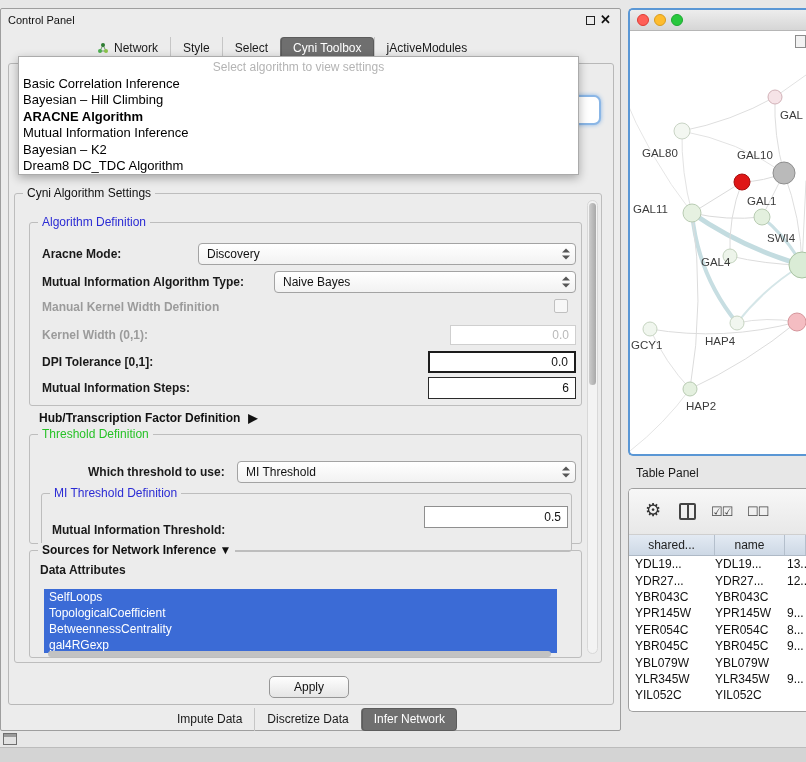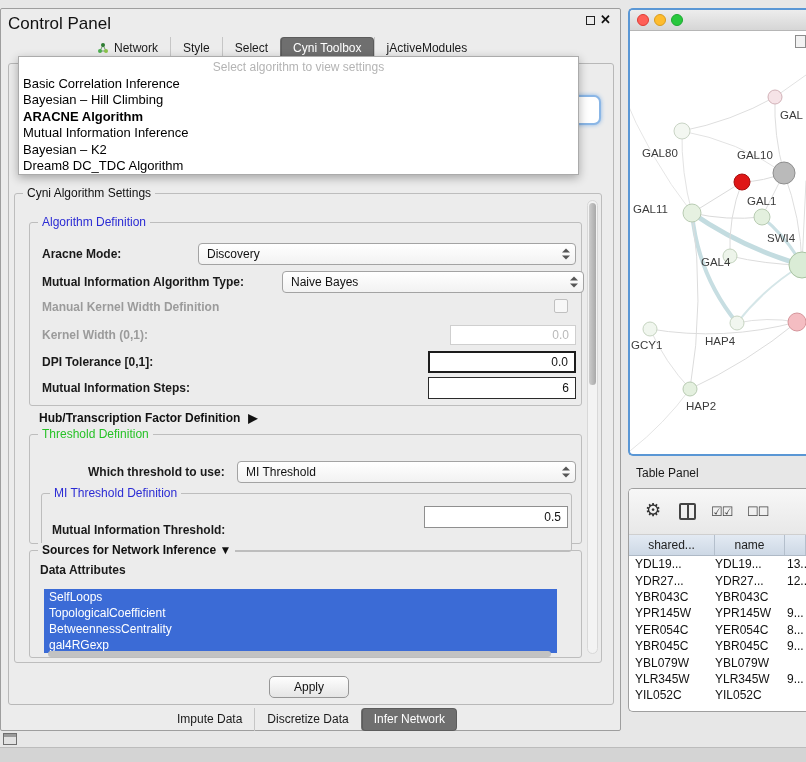--- a/index.html
+++ b/index.html
@@ -10,21 +10,21 @@
     font-family: "Liberation Sans", sans-serif;
     overflow: hidden;
     color: #1a1a1a;
   }
   
   .control-panel {
     position:absolute; left:0px; top:8px; width:621px; height:723px;
     background:#ececec; border:1px solid #9e9e9e; border-radius:2px;
   }
   .cp-titlebar { position:absolute; left:0; top:0; width:100%; height:22px; }
-  .cp-title { position:absolute; left:7px; top:5px; font-size:17px; color:#111; }
+  .cp-title { position:absolute; left:7px; top:5px; font-size:11px; color:#111; }
   .cp-float { position:absolute; left:585px; top:7px; width:9px; height:9px; border:1px solid #222; background:transparent; }
   .cp-close { position:absolute; left:599px; top:3px; font-size:13px; font-weight:bold; color:#111; cursor:default; }
   .tab-pane { position:absolute; left:7px; top:54px; width:606px; height:642px; border:1px solid #b8b8b8; border-radius:3px; }
   .tabs-top { position:absolute; left:84px; top:28px; display:flex; align-items:stretch; z-index:5; }
   .tab { padding:4px 12px 5px 12px; font-size:12px; color:#1a1a1a; border-left:1px solid #c6c6c6; display:flex; align-items:center; gap:5px; white-space:nowrap; }
   .tab:first-child { border-left:none; }
   .tab-selected { background:#6f6f6f; color:#fff; border-radius:4px; border-left-color:transparent; box-shadow:inset 0 0 0 1px #5c5c5c; }
   .bottom-tabs { position:absolute; left:0; top:699px; width:620px; display:flex; justify-content:center; }
   
   .combo-ring { position:absolute; left:566px; top:86px; width:34px; height:30px; background:#fff;
@@ -167,21 +167,21 @@
     <div class="group algo-group">
       <span class="group-legend legend-blue">Algorithm Definition</span>
 
       <span class="lbl" style="left:12px; top:24px;">Aracne Mode:</span>
       <div class="combo" style="left:168px; top:20px; width:378px; height:22px;">
         <span>Discovery</span>
         <span class="combo-arrows"></span>
       </div>
 
       <span class="lbl" style="left:12px; top:52px;">Mutual Information Algorithm Type:</span>
-      <div class="combo" style="left:252px; top:48px; width:302px; height:22px;">
+      <div class="combo" style="left:244px; top:48px; width:302px; height:22px;">
         <span>Naive Bayes</span>
         <span class="combo-arrows"></span>
       </div>
 
       <span class="lbl lbl-gray" style="left:12px; top:77px;">Manual Kernel Width Definition</span>
       <span class="checkbox" style="left:524px; top:76px;"></span>
 
       <span class="lbl lbl-gray" style="left:12px; top:105px;">Kernel Width (0,1):</span>
       <div class="field field-disabled" style="left:420px; top:102px; width:126px; height:20px;">
         <span>0.0</span>

